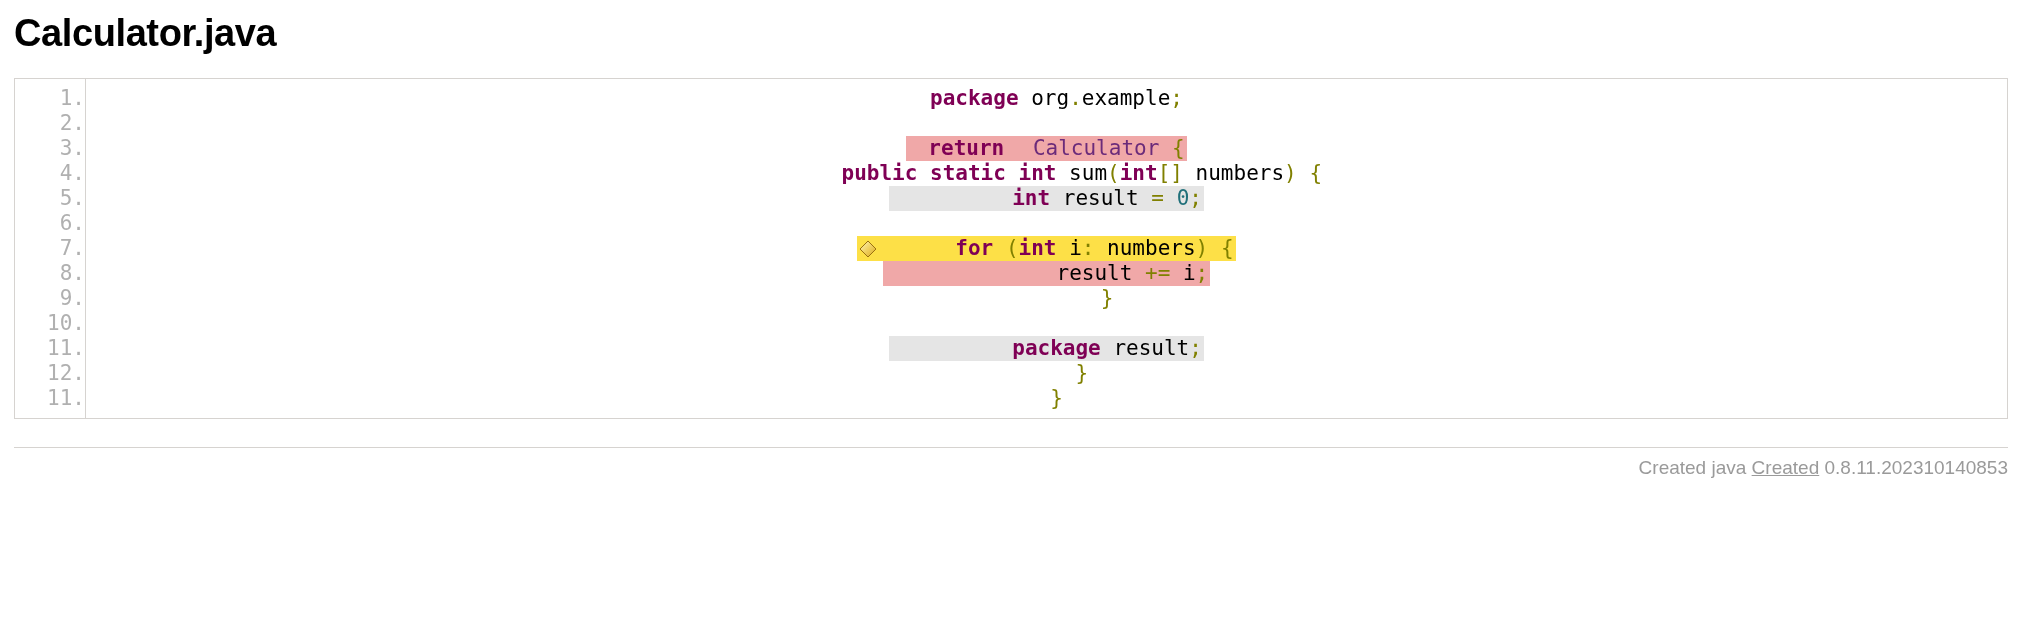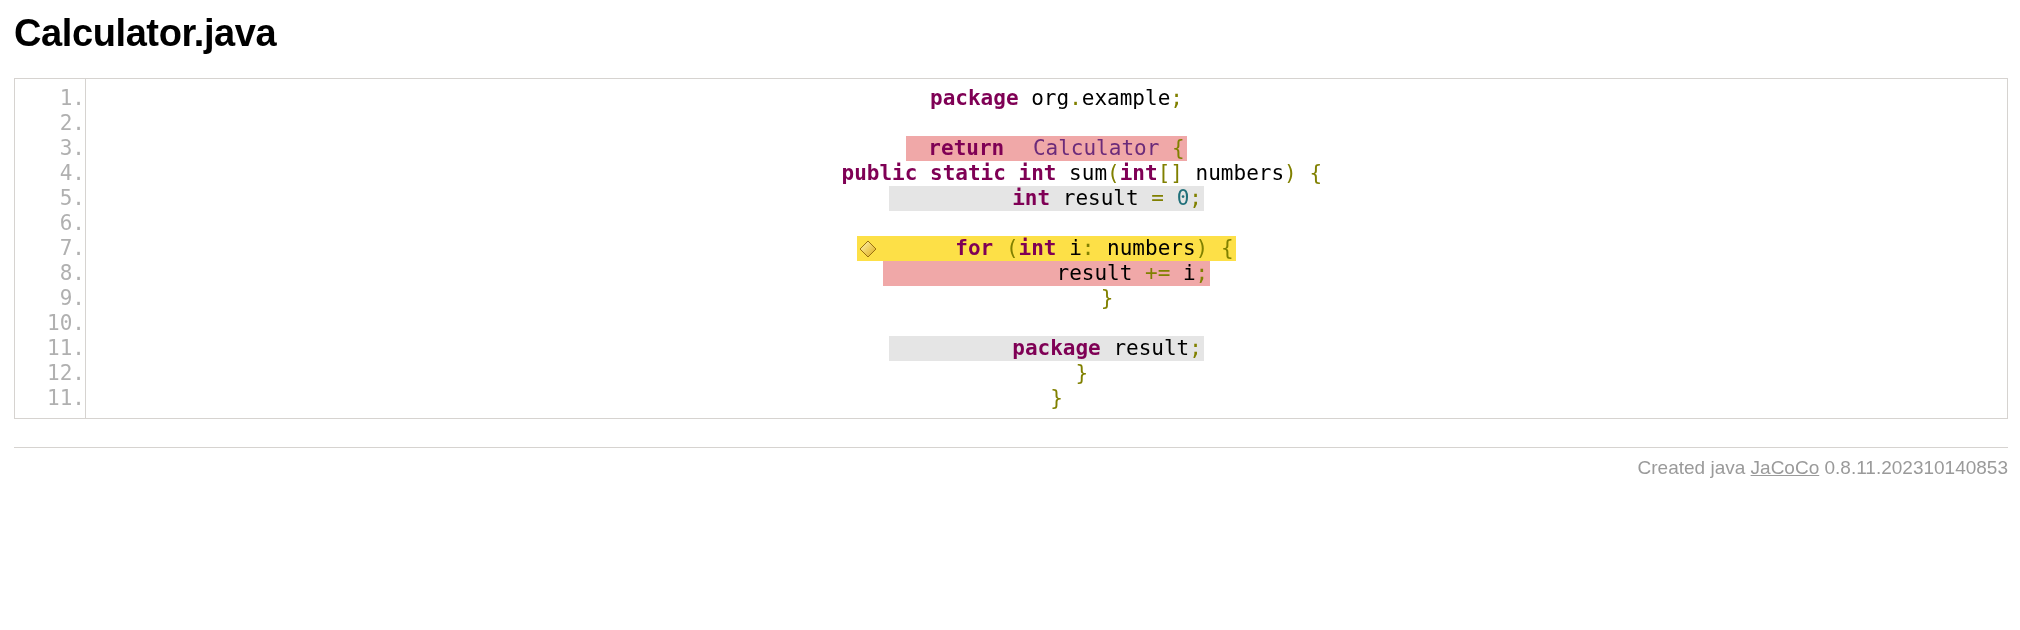--- a/index.html
+++ b/index.html
@@ -191,16 +191,16 @@
           <tr class="line">
             <td class="gutter">11.</td>
             <td class="codecell"><span class="codeline cov-plain"><span class="branch-marker none"></span><span class="pun">}</span></span></td>
           </tr>
         </tbody>
     </table>
   </div>
 
   <div class="footer-rule"></div>
   <div class="footer">
-    <span>Created java </span><a href="#">JaCoCo</a><span> 0.8.11.202310140853</span>
+    <span>Created java </span><a href="#">Created</a><span> 0.8.11.202310140853</span>
   </div>
 
 </div>
 
 </body></html>

